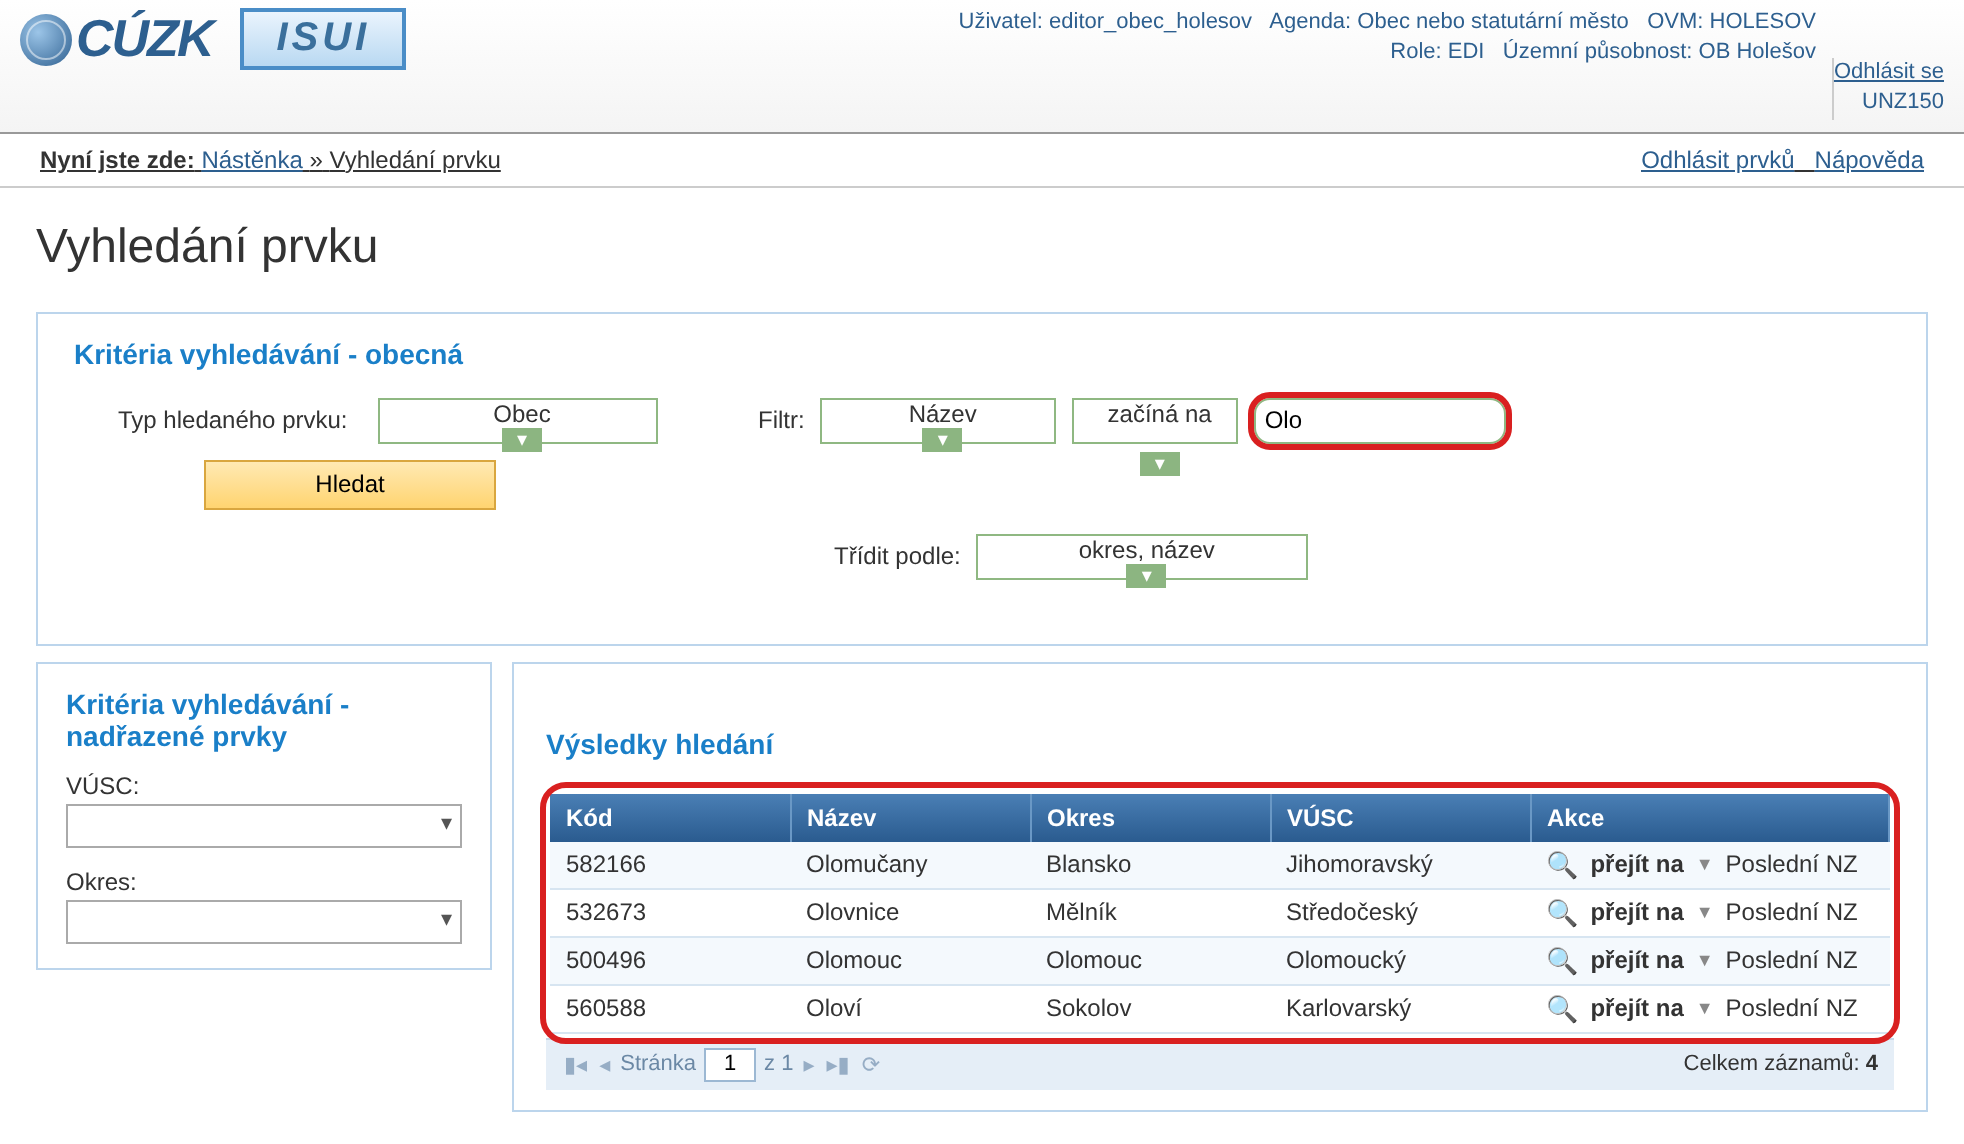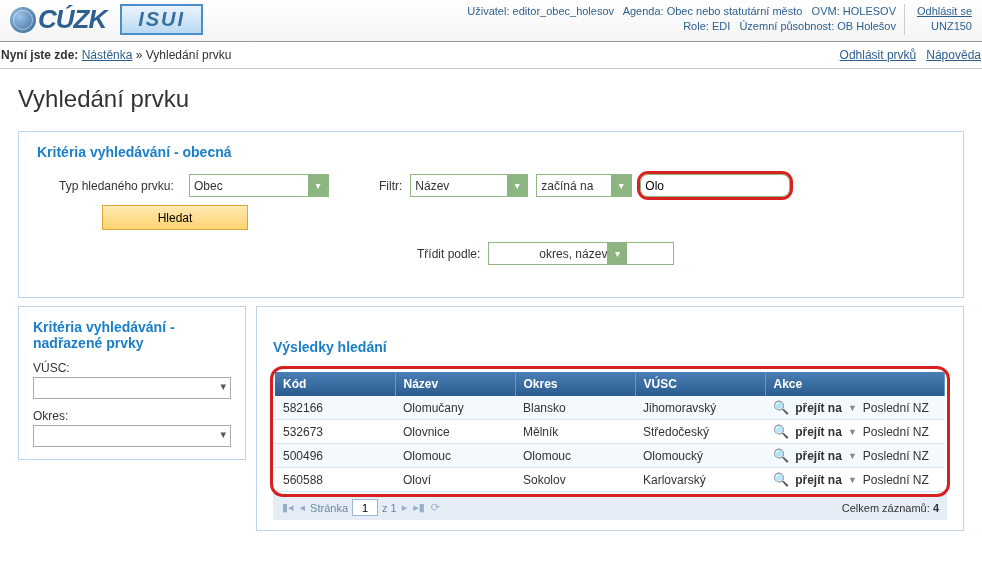--- a/index.html
+++ b/index.html
@@ -6,32 +6,32 @@
 body { font-family: Arial, sans-serif; font-size: 12px; color: #333; background: #fff; }
 .page { width: 982px; }
 .topbar { display: flex; justify-content: space-between; align-items: flex-start; padding: 4px 10px 6px 10px; border-bottom: 1px solid #999; background: linear-gradient(#fff,#f4f4f4); }
 .logos { display: flex; align-items: center; gap: 14px; }
 .logo-cuzk { font-weight: bold; font-size: 26px; color: #2d5f8f; letter-spacing: -1px; font-style: italic; display: flex; align-items: center; }
 .globe { width: 26px; height: 26px; border-radius: 50%; background: radial-gradient(circle at 35% 35%, #9cc5e8, #2d5f8f); margin-right: 2px; display: inline-block; position: relative; }
 .globe::before { content:""; position:absolute; inset:3px; border:1px solid rgba(255,255,255,.5); border-radius:50%; }
 .logo-isui { background: linear-gradient(#eaf4fd,#b9d9f2); border: 2px solid #4a8dc7; border-radius: 0; padding: 2px 16px; color: #3a6f9c; font-weight: bold; font-size: 20px; letter-spacing: 2px; font-style: italic; }
 .userinfo { font-size: 11px; color: #2d5f8f; text-align: right; line-height: 1.4; display:flex; gap:8px; align-items:flex-start;}
 .userinfo-left{ text-align:right; }
-.userinfo-right{ border-left:1px solid #ccc; padding-left:12px; }
+.userinfo-right{ border-left:1px solid #ccc; padding-left:0;margin-top:25px; }
 .userinfo a { color: #2d5f8f; text-decoration: underline; }
-.breadcrumb-bar { display: flex; justify-content: space-between; padding: 6px 1px; border-bottom: 1px solid #ccc; font-size: 12px; }
+.breadcrumb-bar { display: flex; justify-content: space-between; padding: 6px 20px; border-bottom: 1px solid #ccc; font-size: 12px; text-decoration: underline; }
 .breadcrumb-bar a { color: #2d5f8f; text-decoration: underline; }
 .content { padding: 16px 18px; }
 h1 { font-size: 24px; font-weight: normal; color: #333; margin-bottom: 18px; }
 .panel { border: 1px solid #bcd5ec; padding: 12px 18px 20px 18px; margin-bottom: 8px; }
 .panel-title { color: #1a7fc8; font-weight: bold; font-size: 14px; margin-bottom: 14px; }
 .form-row { display: flex; align-items: center; gap: 8px; margin-bottom: 12px; flex-wrap: wrap; padding-left:22px;}
 .form-row label { font-size: 12px; color: #333; }
 .sel, .inp { border: 1px solid #8fb882; height: 23px; font-size: 12px; padding: 0 4px; background:#fff; }
-.sel { position: relative; display: inline-flex; align-items: center; justify-content: space-between; padding-right: 0; }
+.sel { position: relative; display: inline-flex; align-items: center; justify-content: space-between; padding-right: 0; flex-direction: column; }
 .sel .arrow { width: 20px; height: 21px; background: #8cb581; display: flex; align-items: center; justify-content: center; color: #fff; font-size: 10px; }
 .inp { background: #fff; }
 .btn { background: linear-gradient(#ffe9b3,#ffd470); border: 1px solid #d9a63f; height: 25px; padding: 0 16px; font-size: 12px; cursor: pointer; }
 .highlight-red { outline: 3px solid #d92020; border-radius: 8px; }
 .cols { display: flex; gap: 10px; align-items: flex-start; }
 .sidecol { width: 228px; border: 1px solid #bcd5ec; padding: 12px 14px; }
 .sidecol label { display:block; margin-top:10px; margin-bottom:2px; }
 .sidecol .dd { width: 100%; height: 22px; border: 1px solid #aaa; background: #fff; position: relative; }
 .sidecol .dd::after { content:"▾"; position:absolute; right:4px; top:2px; color:#555; font-size:11px;}
 .maincol { flex: 1; border: 1px solid #bcd5ec; padding: 32px 16px 10px 16px; }
@@ -111,30 +111,30 @@
         <div class="sel" style="width:140px;">
           <span>Obec</span>
           <span class="arrow">▾</span>
         </div>
         <span style="width:34px;"></span>
         <label>Filtr:</label>
         <div class="sel" style="width:118px;">
           <span>Název</span>
           <span class="arrow">▾</span>
         </div>
-        <div class="sel" style="width:96px;">
+        <div class="sel" style="width:83px;gap:12px;">
           <span>začíná na</span>
           <span class="arrow">▾</span>
         </div>
-        <input class="inp highlight-red" style="width: 150px;" value="Olo">
+        <input class="inp highlight-red" style="width: 126px;" value="Olo">
         <button class="btn" style="width:146px;margin-left:43px;">Hledat</button>
       </div>
       <div class="form-row" style="justify-content:flex-start; padding-left:380px;">
         <label>Třídit podle:</label>
-        <div class="sel" style="width:186px;justify-content:center;">
+        <div class="sel" style="width:166px;">
           <span>okres, název</span>
           <span class="arrow">▾</span>
         </div>
       </div>
     </div>
 
     <div class="cols">
       <div class="sidecol">
         <div class="panel-title" style="margin-bottom:8px;">Kritéria vyhledávání - nadřazené prvky</div>
         <label>VÚSC:</label>

